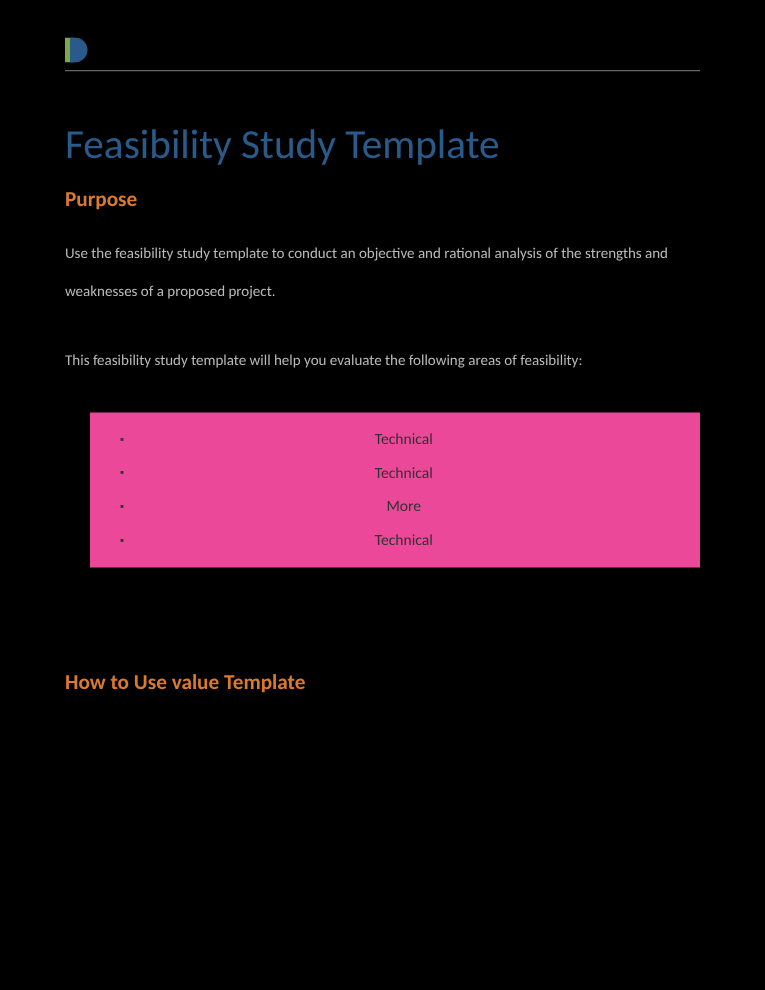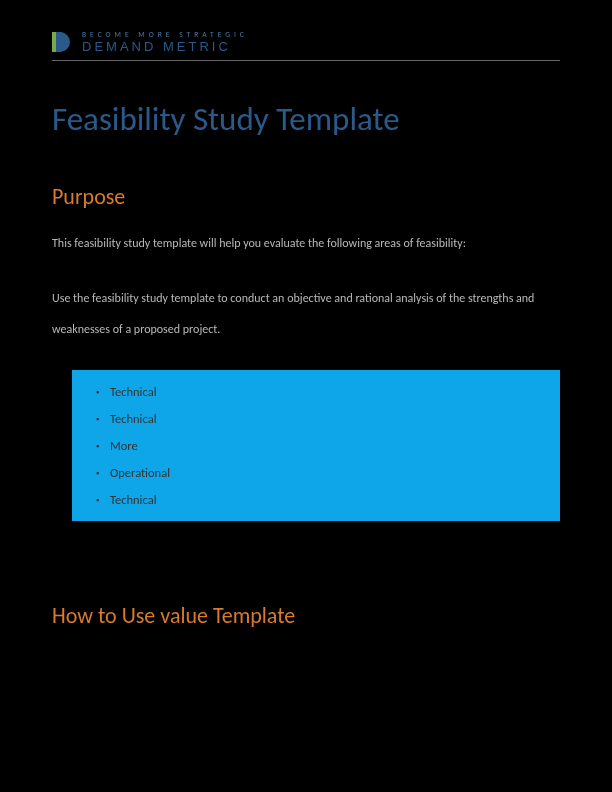--- a/index.html
+++ b/index.html
@@ -56,43 +56,44 @@
     .divider {
       border: none;
       border-top: 1.5px solid #666;
       margin-top: 4px;
       margin-bottom: 38px;
     }
     .doc-title {
       font-size: 33px;
       color: #2a5a8a;
       font-weight: 400;
-      margin-bottom: 44px;
+      margin-bottom: 14px;
       font-family: Calibri, Arial, sans-serif;
     }
     .section-heading {
-      font-size: 22px;
+      font-size: 17px;
       color: #d97a2e;
-      font-weight: 400;
+      font-weight: 700;
       margin-bottom: 18px;
       font-family: Calibri, Arial, sans-serif;
     }
     .body-text {
       font-size: 12px;
       color: #b8b8b8;
       line-height: 2.6;
       margin-bottom: 24px;
       font-family: Calibri, Arial, sans-serif;
     }
     .list-container {
-      background: #0ea5e9;
+      background: #ec4899;
       padding: 8px 24px;
       margin-left: 20px;
       margin-right: 0;
       margin-bottom: 81px;
+      text-align: center;
     }
     .list-container ul {
       list-style: none;
     }
     .list-container li {
       font-size: 12.5px;
       color: #333;
       padding: 6px 0;
       position: relative;
       padding-left: 14px;
@@ -119,40 +120,35 @@
 <body>
 
 <div class="header">
   <div class="logo-row">
     <div class="logo-icon">
       <svg viewBox="0 0 22 20">
         <path d="M 0 0 L 0 20 L 6 20 A 10 10 0 0 0 6 0 Z" fill="#7ba848"></path>
         <path d="M 4 0 L 4 20 L 8 20 A 10 10 0 0 0 8 0 Z" fill="#2a5a8a"></path>
       </svg>
     </div>
-    <div class="logo-text">
-      <div class="tagline">Become More Strategic</div>
-      <div class="brand-name">Demand Metric</div>
-    </div>
   </div>
   <hr class="divider">
 </div>
 
 <h1 class="doc-title">Feasibility Study Template</h1>
 
 <div>
   <h2 class="section-heading">Purpose</h2>
+  <p class="body-text">Use the feasibility study template to conduct an objective and rational analysis of the strengths and weaknesses of a proposed project.</p>
   <p class="body-text">This feasibility study template will help you evaluate the following areas of feasibility:</p>
-  <p class="body-text">Use the feasibility study template to conduct an objective and rational analysis of the strengths and weaknesses of a proposed project.</p>
   <div class="list-container">
     <ul>
       <li>Technical</li>
       <li>Technical</li>
       <li>More</li>
-      <li>Operational</li>
       <li>Technical</li>
     </ul>
   </div>
 </div>
 
 <div class="section-2">
   <h2 class="section-heading">How to Use value Template</h2>
 </div>
 
 </body></html>

